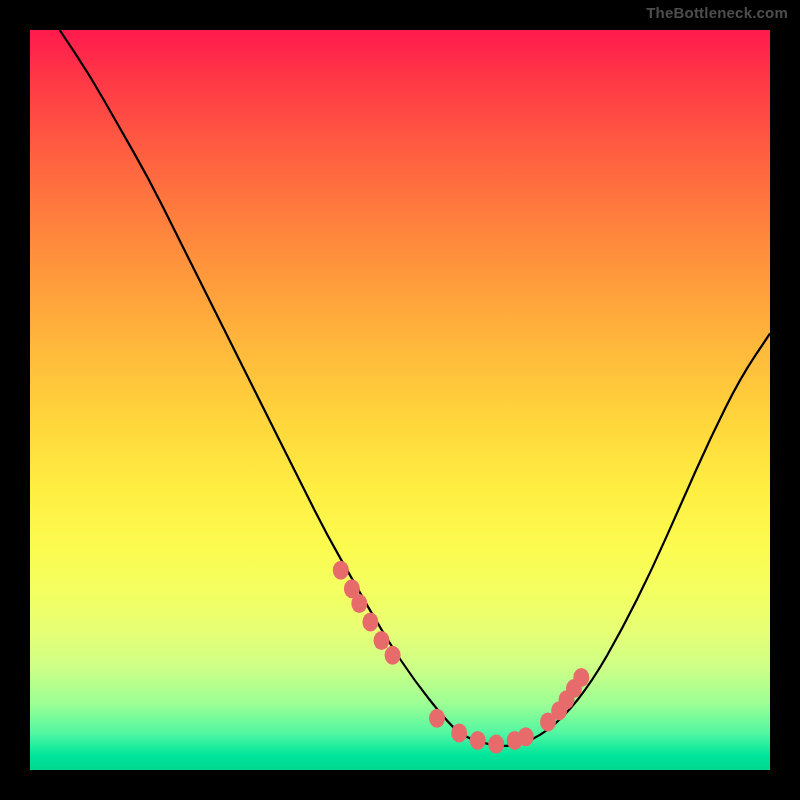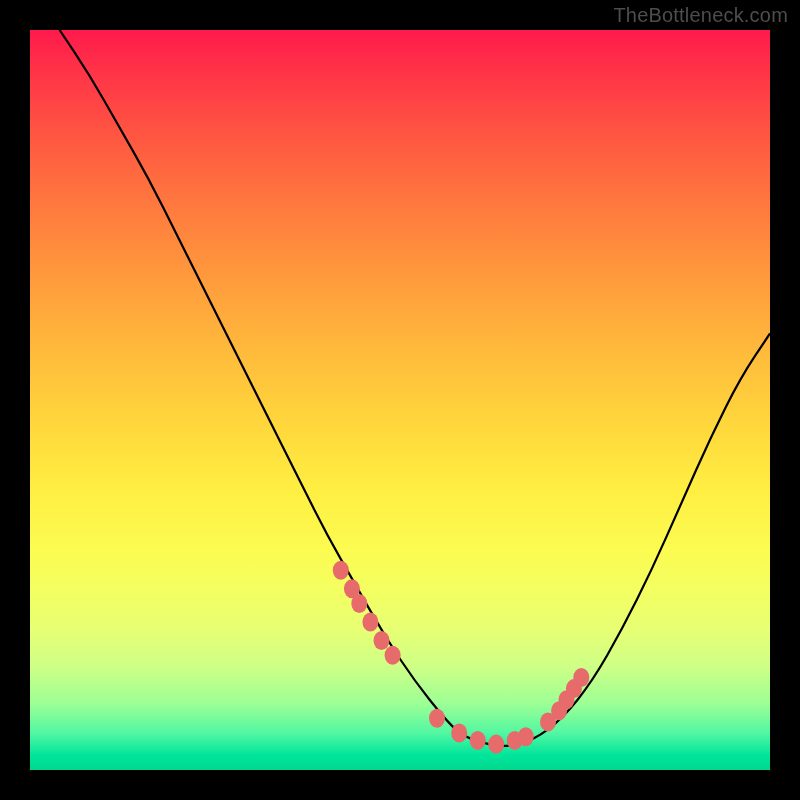--- a/index.html
+++ b/index.html
@@ -9,22 +9,22 @@
     background: #000;
     position: relative;
     font-family: Arial, sans-serif;
     overflow: hidden;
   }
   .watermark {
     position: absolute;
     top: 4px;
     right: 12px;
     color: #4d4d4d;
-    font-size: 20px;
-    font-weight: normal;
+    font-size: 15px;
+    font-weight: bold;
     letter-spacing: 0.2px;
     z-index: 10;
   }
   .plot-area {
     position: absolute;
     left: 30px;
     top: 30px;
     width: 740px;
     height: 740px;
     overflow: hidden;

